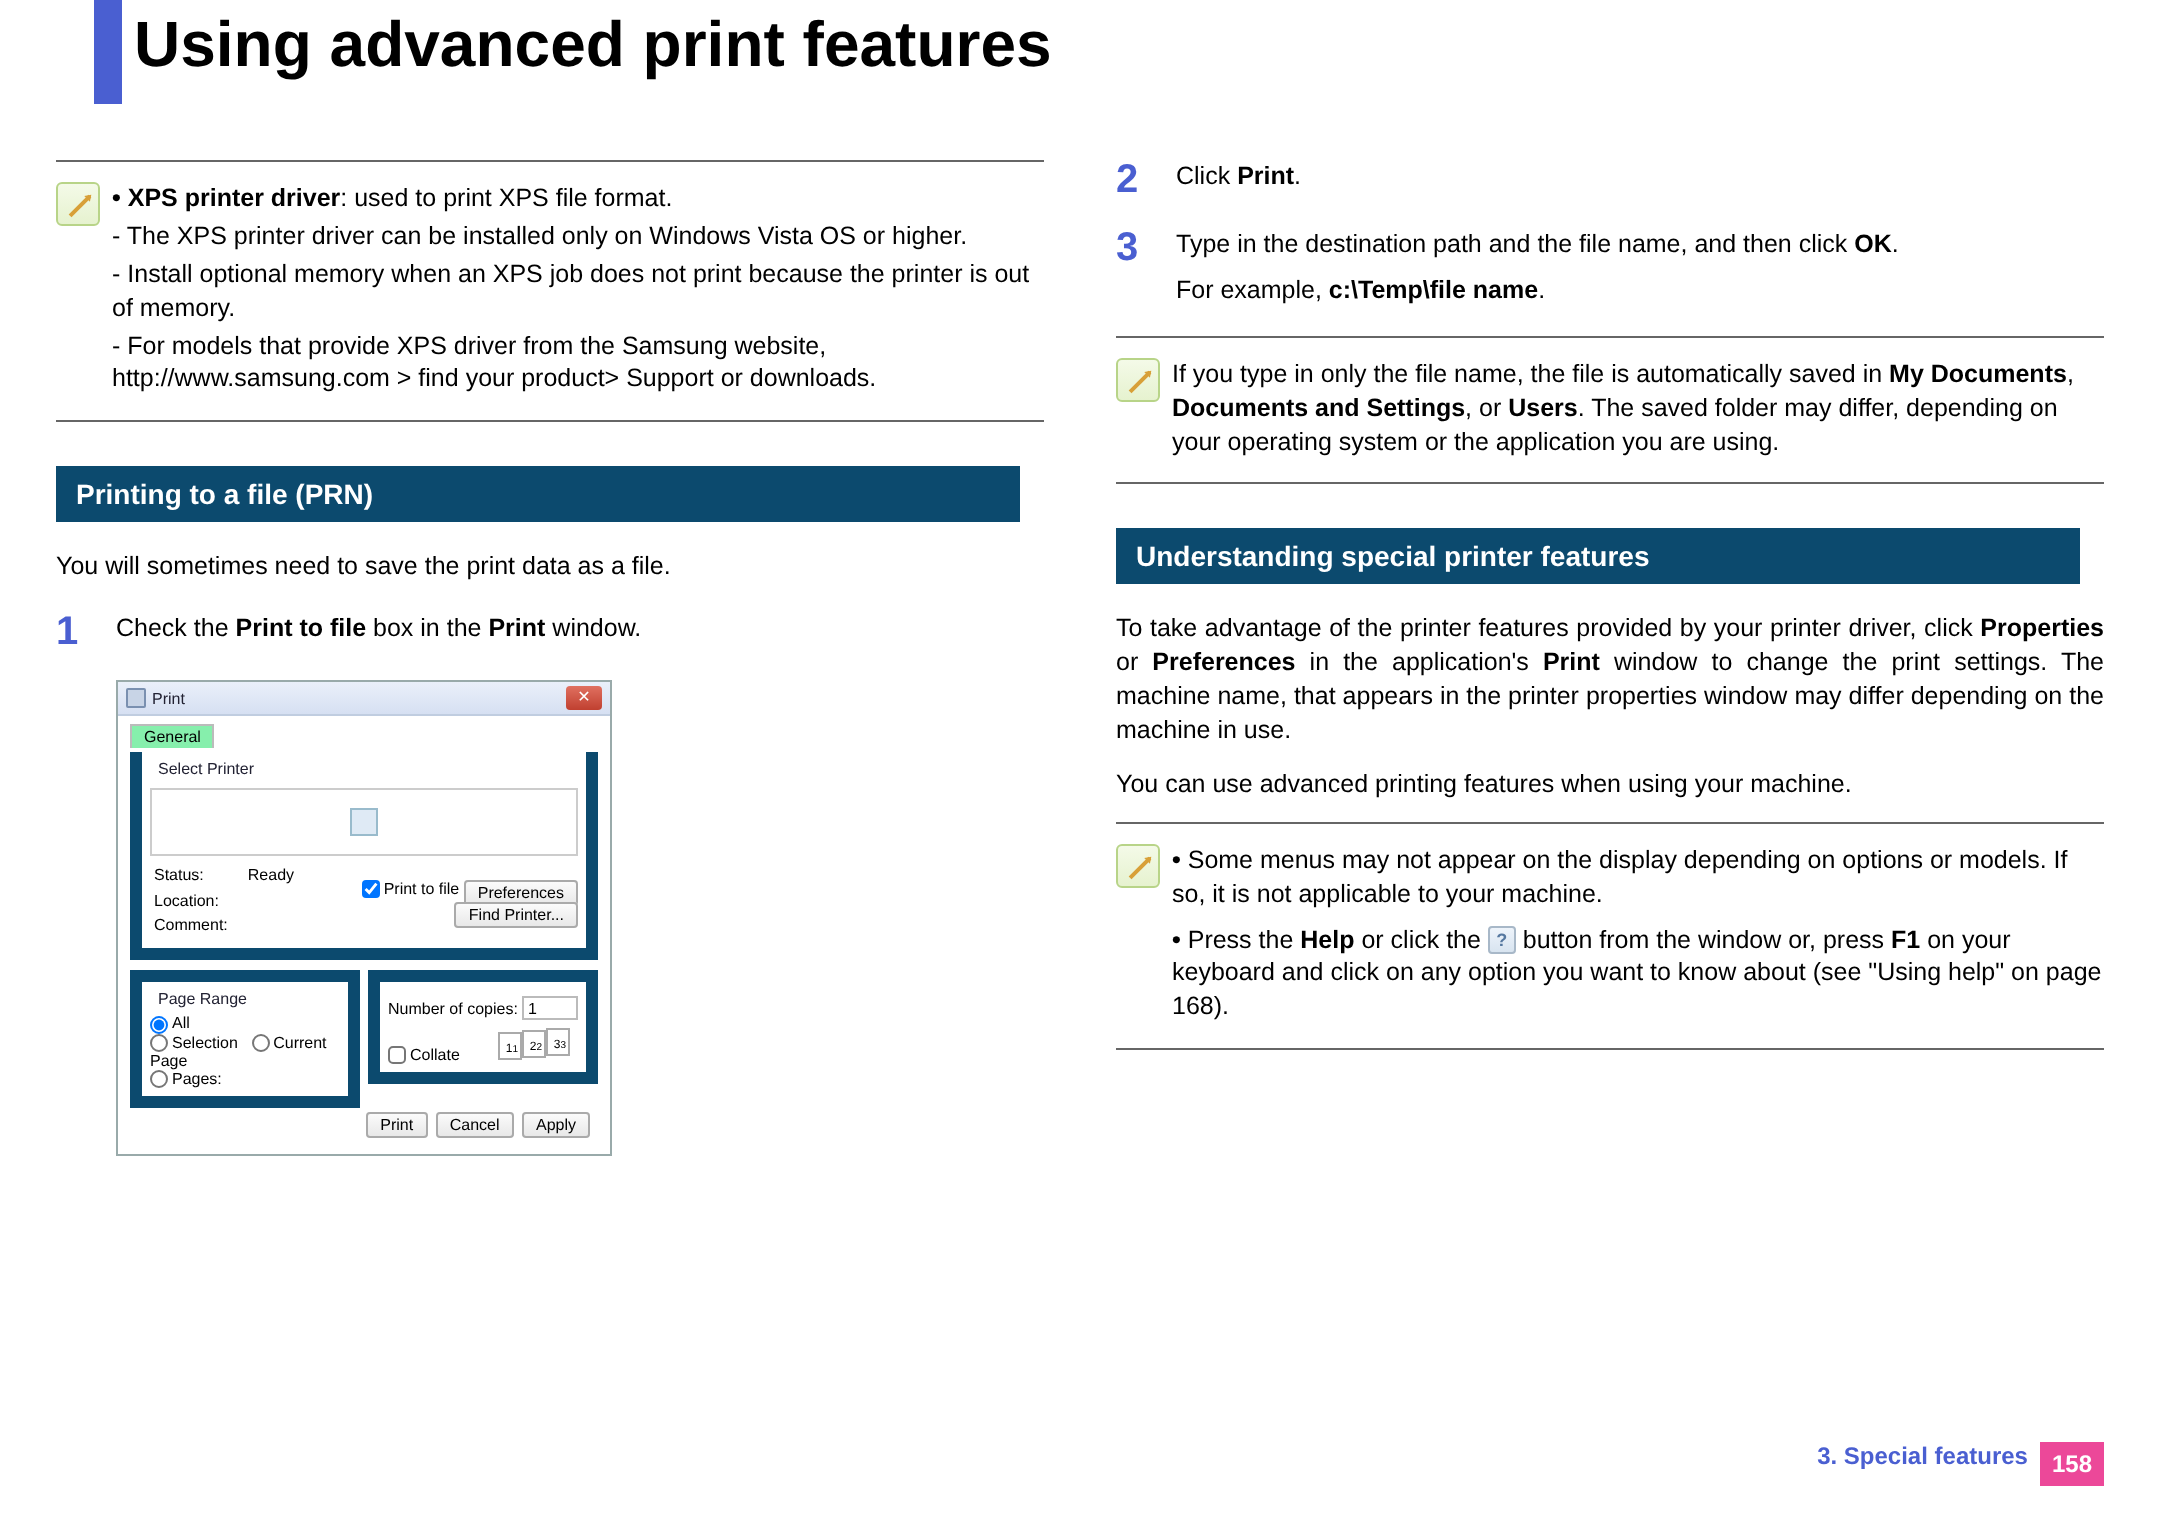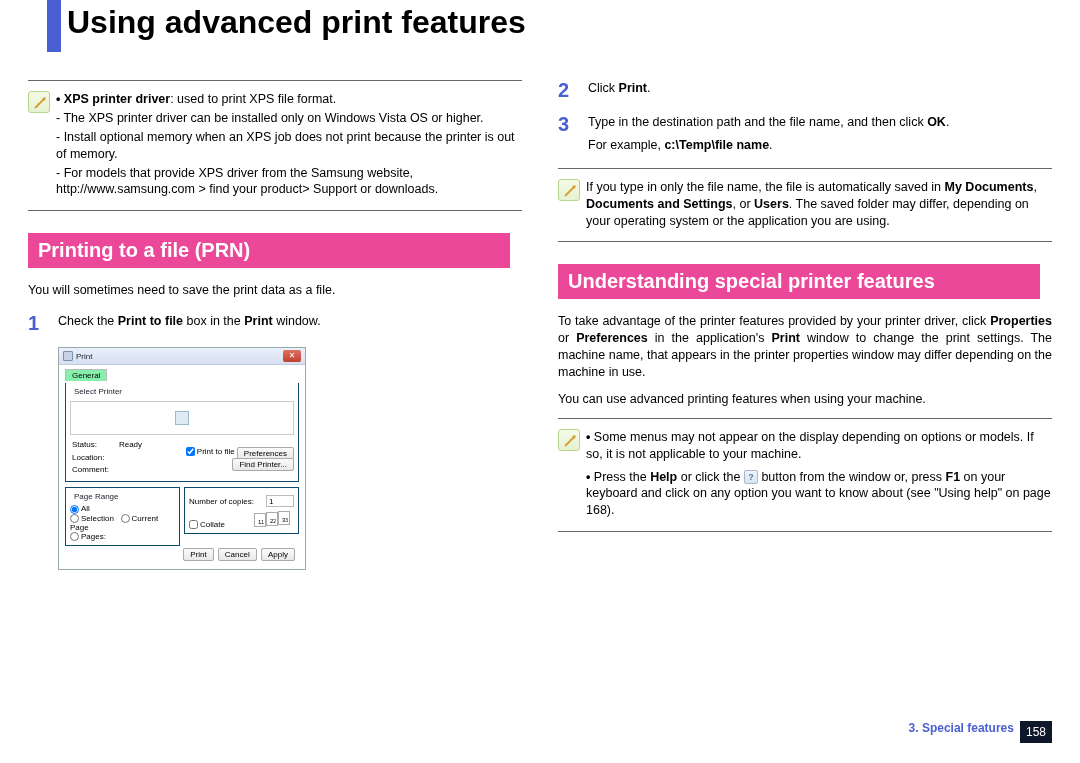--- a/index.html
+++ b/index.html
@@ -17,61 +17,61 @@
   .note-icon-inner { width: 22px; height: 22px; border: 1px solid #b8d488; border-radius: 3px; background: linear-gradient(#f4fae8,#e6f2cf); display: flex; align-items: center; justify-content: center; position: relative; }
   .pencil { position: absolute; width: 14px; height: 2px; background: #d8a038; transform: rotate(-45deg); top: 10px; left: 4px; }
   .pencil:after { content:""; position:absolute; right:-3px; top:-1px; border: 2px solid transparent; border-left: 3px solid #d8a038; }
   .note-body { flex: 1; line-height: 1.35; font-size: 12.5px; }
   .note-body ul { list-style: none; padding-left: 0; }
   .note-body > ul > li:before { content: "• "; font-weight: bold; }
   .sub { padding-left: 14px; margin-top: 2px; }
   .sub li { margin-top: 2px; }
   .sub li:before { content: "- "; }
   
-  .section-header { background: #ec4899; color: #fff; font-weight: 700; padding: 6px 10px; font-size: 20px; margin: 14px 12px 14px 0; }
+  .section-header { background: #0c4a6e; color: #fff; font-weight: 700; padding: 6px 10px; font-size: 14px; margin: 14px 12px 14px 0; }
   
   .para { line-height: 1.35; margin: 10px 0; font-size: 12.5px; text-align: justify; }
   
   .step { display: flex; margin: 14px 0; }
   .step-num { color: #4a5fd1; font-size: 20px; font-weight: 700; width: 30px; flex: 0 0 30px; line-height: 1; }
   .step-body { flex: 1; font-size: 12.5px; line-height: 1.35; }
   .step-body p { margin-top: 6px; }
   
   b { font-weight: 700; }
   
   
   .dialog { border: 1px solid #9aa; width: 248px; margin-left: 30px; margin-top: 4px; font-size: 8px; background: #fff; }
   .dlg-titlebar { display:flex; align-items:center; justify-content:space-between; background: linear-gradient(#eaf0fa,#d6e0f2); padding: 2px 4px; border-bottom:1px solid #c0cde0; }
   .dlg-tt { display:flex; align-items:center; gap:3px; color:#223; font-size:8px; }
   .prnico { width:10px; height:10px; background:#c8d4e6; border:1px solid #7a90b0; border-radius:1px; }
   .closebtn { width:18px; height:12px; background: linear-gradient(#e07060,#c04030); color:#fff; font-size:8px; text-align:center; line-height:12px; border-radius:2px; }
   .dlg-body { padding: 4px 6px 6px 6px; }
   .tab { display:inline-block; border:1px solid #bbb; border-bottom:none; padding:1px 6px; background:#86efac; font-size:8px; }
-  .grp { border:1px solid #0c4a6e; padding:4px; margin-top:2px; }
+  .grp { border:6px solid #0c4a6e; padding:4px; margin-top:2px; }
   .grp-title { font-size:8px; color:#223; margin:-9px 0 3px 2px; background:#fff; display:inline-block; padding:0 2px; }
   .sel-prn { border:1px solid #ccc; height:34px; margin-top:2px; display:flex; align-items:center; }
   .sel-prn .prnico2 { width:14px; height:14px; border:1px solid #9bc; background:#dfeaf5; margin:0 auto; }
   .row { display:flex; justify-content:space-between; align-items:center; font-size:8px; margin-top:3px; }
   .statgrid { font-size:8px; line-height:1.3; }
   .statgrid td { padding-right:8px; }
   .chk { display:inline-flex; align-items:center; gap:2px; }
   .chk input { width:9px; height:9px; }
   .btn { border:1px solid #aaa; background:linear-gradient(#fbfbfb,#e8e8e8); padding:1px 6px; font-size:8px; border-radius:2px; }
   .rad input { width:9px; height:9px; margin-right:2px; vertical-align:middle; }
   .spin { border:1px solid #bbb; width:28px; height:12px; display:inline-flex; align-items:center; padding:0 2px; font-size:8px; }
   .collate { width:40px; height:18px; position:relative; }
   .page { position:absolute; border:1px solid #aaa; width:12px; height:14px; background:#fff; font-size:6px; display:flex; align-items:flex-end; justify-content:flex-end; padding:1px; }
   .btnrow { text-align:right; padding:4px; }
   .btnrow .btn { margin-left:2px; }
   
   .helpico { display:inline-flex; width:14px; height:14px; border:1px solid #a8b8c8; border-radius:2px; background: linear-gradient(#eef4fb,#d8e4f0); align-items:center; justify-content:center; font-size:9px; color:#5678a0; font-weight:bold; vertical-align:middle; }
   
   .footer { position:absolute; bottom:20px; right:28px; display:flex; align-items:flex-start; gap:6px; font-size:12px; }
   .footer .chap { color:#4a5fd1; font-weight:700; }
-  .pagenum { background:#0f172a; color:#fff; font-weight:400; padding:4px 6px; }
+  .pagenum { background:#ec4899; color:#fff; font-weight:700; padding:4px 6px; }
 </style>
 </head>
 <body>
 
 <div class="title-bar">
   <div class="title-accent"></div>
   <div class="title-text">Using advanced print features</div>
 </div>
 
 <div class="content">

